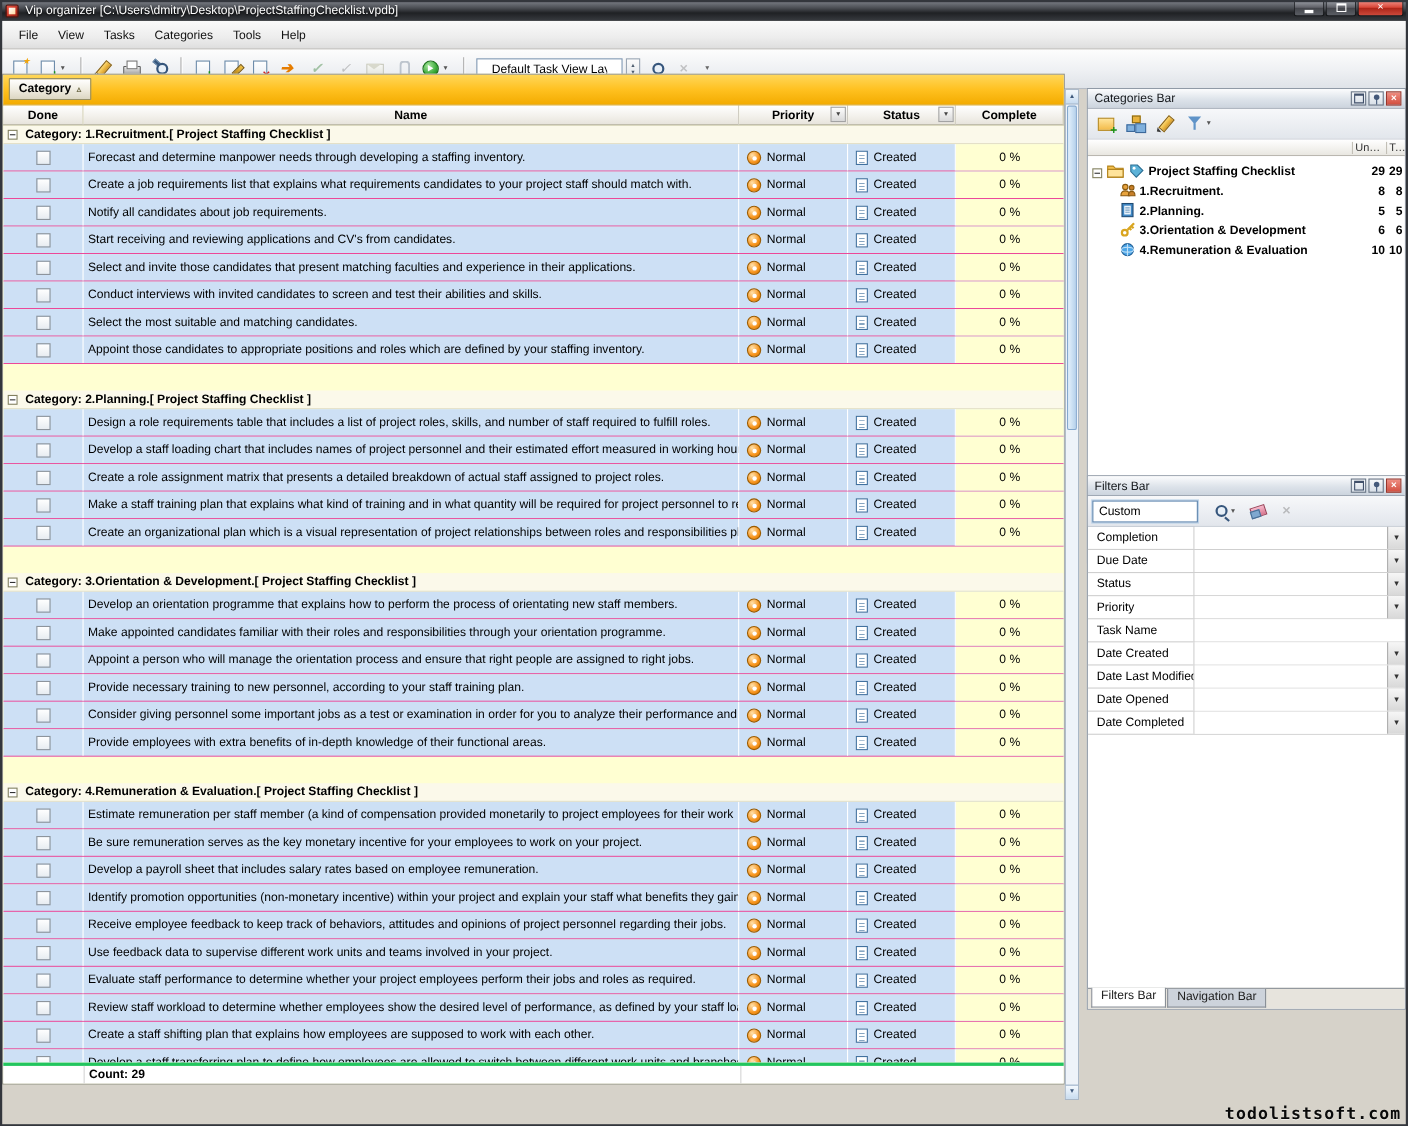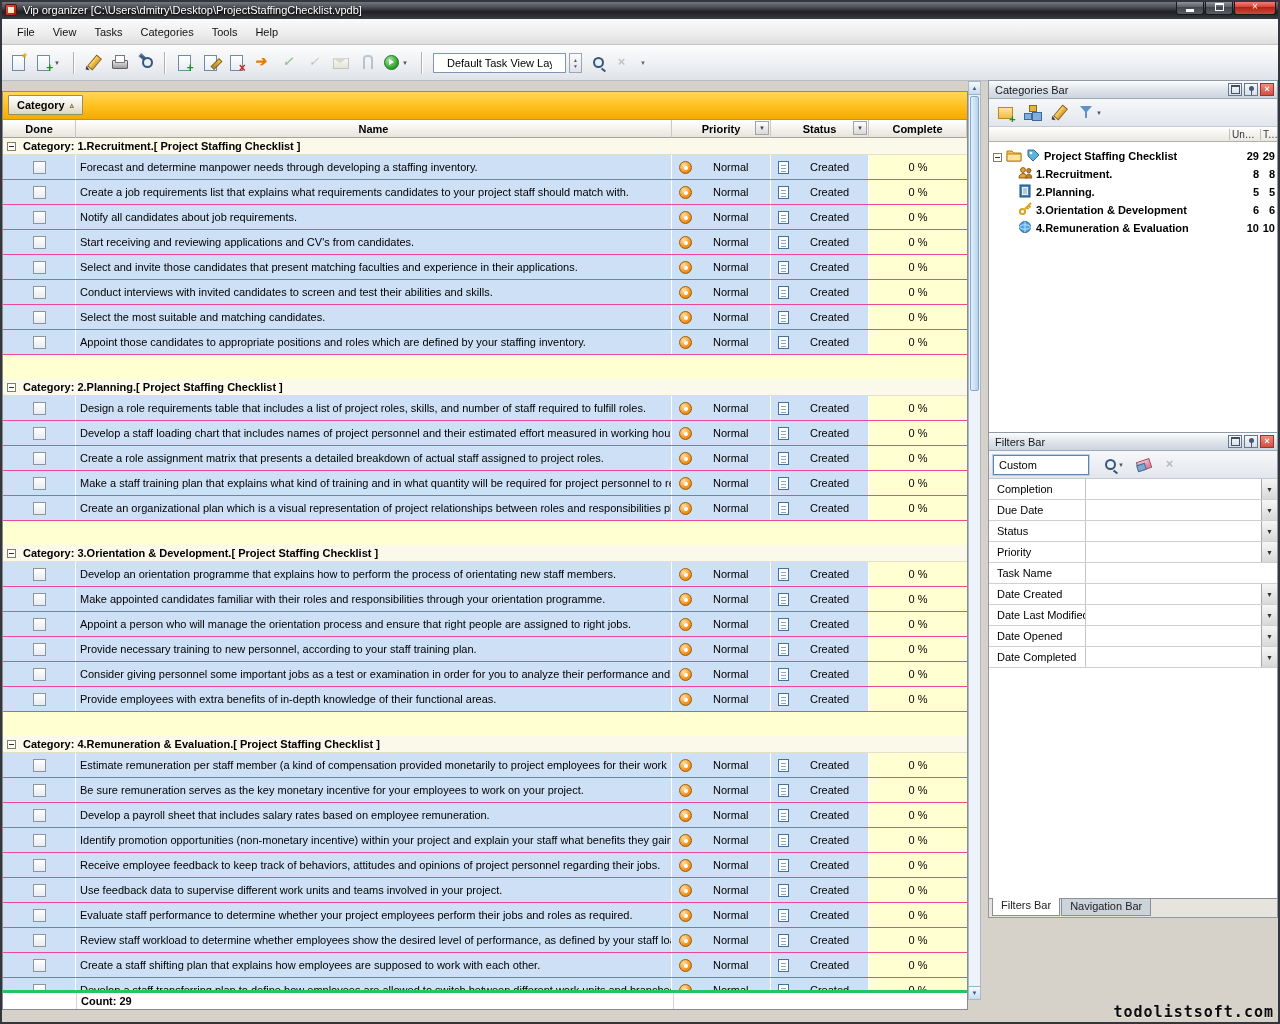--- a/index.html
+++ b/index.html
@@ -61,42 +61,42 @@
 .ic-cat-add::before{content:"";position:absolute;left:1px;top:3px;width:13px;height:10px;background:linear-gradient(#ffe49a,#f3bb4a);border:1px solid #b78a1e}
 .ic-cat-add::after{content:"+";position:absolute;right:-2px;bottom:-4px;font-size:11px;font-weight:bold;color:#179117}
 .ic-cat-tree::before{content:"";position:absolute;left:5px;top:1px;width:6px;height:5px;background:#e8b23c;border:1px solid #8a6a14}
 .ic-cat-tree::after{content:"";position:absolute;left:0;bottom:1px;width:6px;height:5px;background:#7fb0dd;border:1px solid #3c689a;box-shadow:9px 0 0 #7fb0dd,9px 0 0 1px #3c689a}
 .spin{width:13px;height:20px;margin-left:1px;display:flex;flex-direction:column;align-items:center;justify-content:center;border:1px solid #9aa6b4;background:linear-gradient(#fcfcfc,#dfe3e8)}
 .spin b{font-size:5px;color:#4d5c6e;line-height:6px;font-weight:normal}
 .combo{width:133px;height:20px;margin-left:4px;background:#fff;border:1px solid #7e97b2;display:flex;align-items:center;padding:0 13px;position:relative}
 .combo-text{white-space:nowrap;overflow:hidden}
 
 
-.grid{position:absolute;left:2px;top:91px;width:966px;height:919px;border:1px solid #8b8b8b;background:#ffffd2;display:flex;flex-direction:column}
+.grid{position:absolute;left:2px;top:67px;width:966px;height:919px;border:1px solid #8b8b8b;background:#ffffd2;display:flex;flex-direction:column}
 .group-band{height:28px;background:linear-gradient(#ffd75a,#ffc120 50%,#f3ab00);border-bottom:1px solid #d1920a;position:relative}
 .group-btn{position:absolute;left:5px;top:3px;height:20px;padding:0 8px;display:flex;align-items:center;gap:5px;font-weight:bold;
  background:linear-gradient(#ffffff,#f1eee3 50%,#dcd6c2);border:1px solid #968f66;border-radius:1px}
 .sort-asc{font-size:8px;color:#6e6a48}
 .grid-header{height:18px;display:flex}
 .h{display:flex;align-items:center;justify-content:center;font-weight:bold;position:relative;
  background:linear-gradient(#ffffff,#f3f1ec 55%,#e7e4dc);border-right:1px solid #cbc8c0;border-bottom:1px solid #a8a49a}
 .hdr-dd{position:absolute;right:1px;top:1px;width:14px;height:14px;border:1px solid #a3a3a3;background:linear-gradient(#fdfdfd,#d9d9d9);
  font-size:6px;color:#444;display:flex;align-items:center;justify-content:center;font-weight:normal}
 .c-done{width:73px}.c-name{width:596px}.c-pri{width:99px}.c-st{width:98px}.c-comp{flex:1}
 .grid-body{flex:1;overflow:hidden;background:#ffffd2}
 .group-row{height:17px;display:flex;align-items:center;background:#fbf9ea;border-bottom:1px solid #e4e0c8;padding-left:4px}
 .expander{width:9px;height:9px;background:#fff;border:1px solid #82805e;position:relative;flex:0 0 auto}
 .expander::after{content:"";position:absolute;left:1px;right:1px;top:3px;height:1px;background:#333}
 .g-label{margin-left:7px;font-weight:bold;white-space:nowrap}
 .g-suffix{font-weight:bold;white-space:nowrap}
 .task-row{height:25px;display:flex;background:#cde0f5;border-bottom:1px solid #ec4899}
 .cell{display:flex;align-items:center;border-right:1px solid #fff;overflow:hidden}
 .cell.c-done{justify-content:center}
 .cell.c-name{padding:0 4px;white-space:nowrap}
-.cell.c-pri,.cell.c-st{padding-left:7px;gap:21px;white-space:nowrap}
+.cell.c-pri,.cell.c-st{padding-left:7px;gap:5px;white-space:nowrap}
 .cell.c-comp{justify-content:center;background:#ffffd2;border-right:none}
 .spacer-row{height:24px;background:#ffffd2}
 .cb{width:13px;height:13px;background:linear-gradient(#ffffff,#e7ecf1);border:1px solid #8d949c}
 .pri-icon{width:13px;height:13px;border-radius:50%;border:1px solid #9c5c00;flex:0 0 auto;position:relative;
  background:radial-gradient(circle at 35% 30%,#ffe2ad,#f7941d 60%,#cf7300)}
 .pri-icon::after{content:"";position:absolute;left:4px;top:4px;width:4px;height:4px;border-radius:50%;background:#fff}
 .st-icon{width:11px;height:13px;background:#fff;border:1px solid #41719f;flex:0 0 auto;position:relative}
 .st-icon::after{content:"";position:absolute;left:2px;right:2px;top:3px;height:8px;
  background:repeating-linear-gradient(to bottom,#87a6c2 0 1px,transparent 1px 3px)}
 .count-bar{height:19px;background:#fff;border-top:3px solid #22c55e;position:relative;display:flex;align-items:center}

